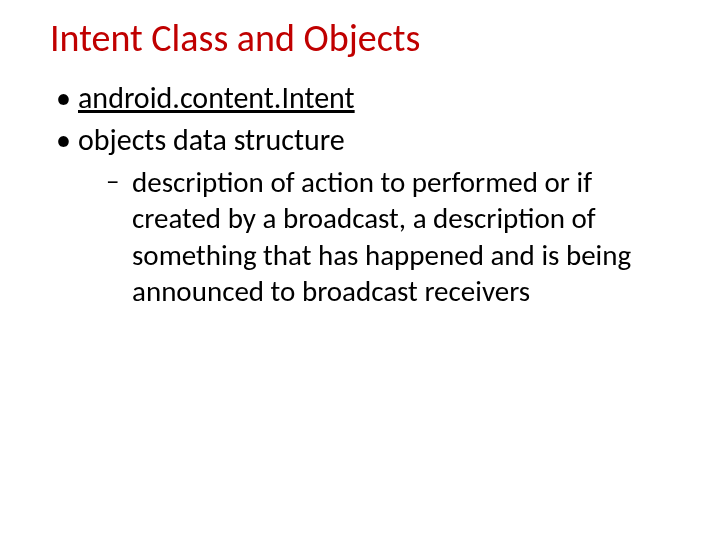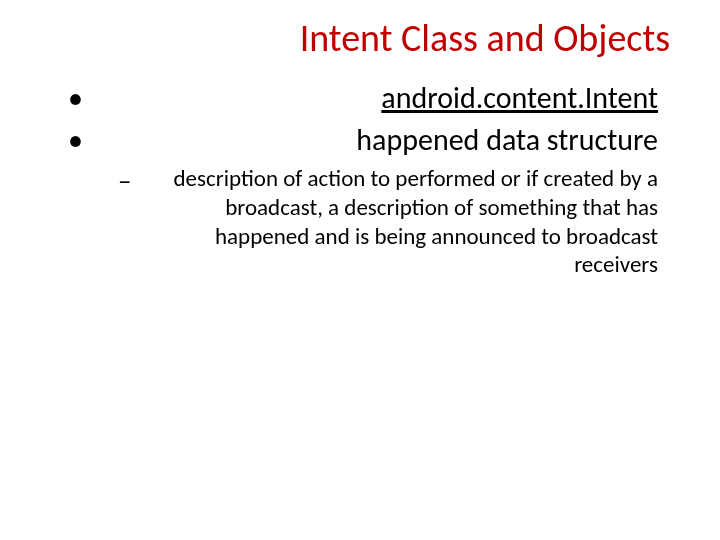--- a/index.html
+++ b/index.html
@@ -10,31 +10,30 @@
       background: #ffffff;
       font-family: Calibri, Arial, sans-serif;
       color: #000000;
       overflow: hidden;
       box-sizing: border-box;
     }
     .slide {
       padding: 15px 50px 20px 50px;
     }
     .title {
-      text-align: right;
+      text-align: left;
       color: #c00000;
       font-size: 38px;
       font-weight: normal;
       margin: 0 0 18px 0;
     }
     ul.outer {
       list-style: none;
       padding-left: 0;
-      margin: 12px;
-      text-align: right;
+      margin: 0;
     }
     ul.outer > li {
       position: relative;
       padding-left: 28px;
       font-size: 30px;
       line-height: 1.25;
       margin-bottom: 4px;
     }
     ul.outer > li::before {
       content: "•";
@@ -45,21 +44,21 @@
       font-size: 30px;
     }
     ul.inner {
       list-style: none;
       padding-left: 26px;
       margin: 6px 0 10px 0;
     }
     ul.inner > li {
       position: relative;
       padding-left: 28px;
-      font-size: 23px;
+      font-size: 29px;
       line-height: 1.25;
     }
     ul.inner > li::before {
       content: "–";
       position: absolute;
       left: 2px;
       top: 0;
       color: #000;
       font-size: 27px;
     }
@@ -69,19 +68,19 @@
     }
   </style>
 </head>
 <body>
 
 <div class="slide">
   <h1 class="title">Intent Class and Objects</h1>
   <ul class="outer">
     <li><span class="link">android.content.Intent</span></li>
     <li>
-      <span>happened data structure</span>
+      <span>objects data structure</span>
       <ul class="inner">
         <li>description of action to performed or if created by a broadcast, a description of something that has happened and is being announced to broadcast receivers</li>
       </ul>
     </li>
   </ul>
 </div>
 
 </body></html>

